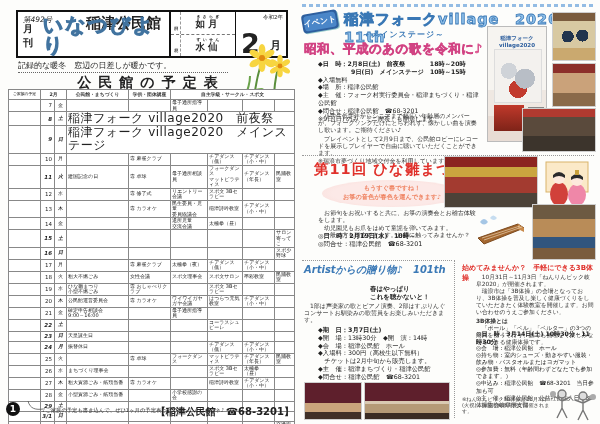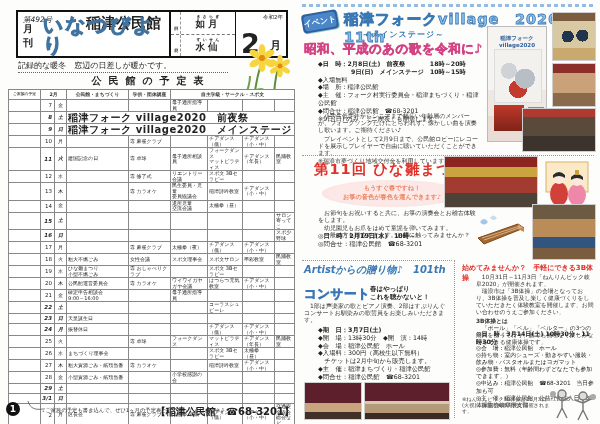--- a/index.html
+++ b/index.html
@@ -26,29 +26,29 @@
   .cal-row+.cal-row{border-top:1px dashed #777;}
   .cal-lab{width:9px;font-size:4px;line-height:1.1;color:#333;border-right:1px dashed #999;align-self:stretch;display:flex;align-items:center;justify-content:center;writing-mode:vertical-rl;}
   .cal-val{flex:1;text-align:center;font-size:9.5px;font-weight:bold;letter-spacing:3px;}
   .cal-val rt{font-size:4px;letter-spacing:0;}
   .mh-date{width:50px;border-left:1.5px solid #111;position:relative;}
   .era{position:absolute;top:2px;right:3px;font-size:5.5px;}
   .bignum{position:absolute;bottom:-1px;left:5px;font-size:27px;font-weight:bold;line-height:1;}
   .tsuki{position:absolute;bottom:3px;right:5px;font-size:11px;font-weight:bold;}
   .tagline{position:absolute;left:12px;top:56px;width:210px;font-size:8px;border-bottom:1px dotted #666;padding-bottom:1px;}
   .daffodil{position:absolute;left:228px;top:38px;}
-  .sched-title{position:absolute;left:0;top:70px;width:290px;text-align:center;font-size:10px;font-weight:bold;letter-spacing:7px;}
+  .sched-title{position:absolute;left:0;top:70px;width:290px;text-align:center;font-size:14px;font-weight:bold;letter-spacing:7px;}
   table.cal{position:absolute;left:2px;top:85px;width:286px;border-collapse:collapse;table-layout:fixed;background:#fff;}
   table.cal td,table.cal th{border:0.5px solid #888;padding:0 1px;font-size:5px;line-height:1.1;height:9px;overflow:hidden;white-space:pre-line;font-weight:normal;text-align:left;vertical-align:middle;}
   table.cal .hd{font-size:4.8px;text-align:center;font-weight:bold;color:#333;}
   table.cal .hd0{font-size:3.8px;color:#555;}
   table.cal .dt{text-align:right;padding-right:2px;font-size:5.5px;}
   table.cal .dy{text-align:center;font-size:5px;}
   table.cal .hol{font-style:italic;font-weight:bold;}
-  table.cal .ev{font-size:10px;font-weight:bold;letter-spacing:0.5px;}
+  table.cal .ev{font-size:12px;font-weight:normal;letter-spacing:0.5px;}
   .pgfoot{position:absolute;left:0;top:398px;width:290px;height:16px;}
   .pgnum{position:absolute;left:0px;top:0px;width:14px;height:14px;border-radius:50%;background:#111;color:#fff;font-size:9px;font-weight:bold;text-align:center;line-height:14px;}
   .foot-note{position:absolute;left:36px;top:5px;font-size:5.3px;color:#333;}
   .foot-arrow{position:absolute;left:20px;top:-2px;}
   .foot-contact{position:absolute;right:2px;top:3px;font-size:10px;font-weight:bold;}
 
   
   .topdeco{position:absolute;left:0;top:0;width:292px;height:3px;background:repeating-linear-gradient(90deg,#93bce4 0 4px,transparent 4px 7px);}
   .badge{position:absolute;left:0;top:8px;width:36px;height:19px;background:#2e5f9e;border-radius:4px;transform:rotate(-10deg);color:#fff;font-size:8px;font-weight:bold;text-align:center;line-height:19px;box-shadow:1px 1px 0 #9cc;}
   .badge:before{content:"";position:absolute;left:2px;top:2px;right:2px;bottom:2px;background:#4a86c8;border-radius:3px;z-index:-0;}
@@ -558,21 +558,20 @@
       </g>
     <path d="M6 10 q4 -6 8 0 q-4 5 -8 0" fill="#8fb8e0" opacity="0.8"></path>
     <path d="M16 6 q3 -5 7 0 q-3 4 -7 0" fill="#b8d4ee" opacity="0.8"></path>
   </svg>
   <div class="photo ph-koto"></div>
 
   <div class="divider-h2"></div>
   <div class="divider-v"></div>
 
   <div class="c-kicker">Artistからの贈り物♪　101th</div>
-  <div class="c-title2">コンサート</div>
   <div class="c-catch">
     <div>春はやっぱり</div>
     <div>これを聴かないと！</div>
   </div>
   <div class="c-body">　1部は声楽家の歌とピアノ演奏、2部はすぷりんぐコンサートお馴染みの歌芸員をお楽しみいただきます。</div>
   <div class="c-details">
       <div class="ln">◆期　日：3月7日(土)</div>
       <div class="ln">◆開　場：13時30分　◆開　演：14時</div>
       <div class="ln">◆会　場：稲津公民館　ホール</div>
       <div class="ln">◆入場料：300円（高校生以下無料）</div>

